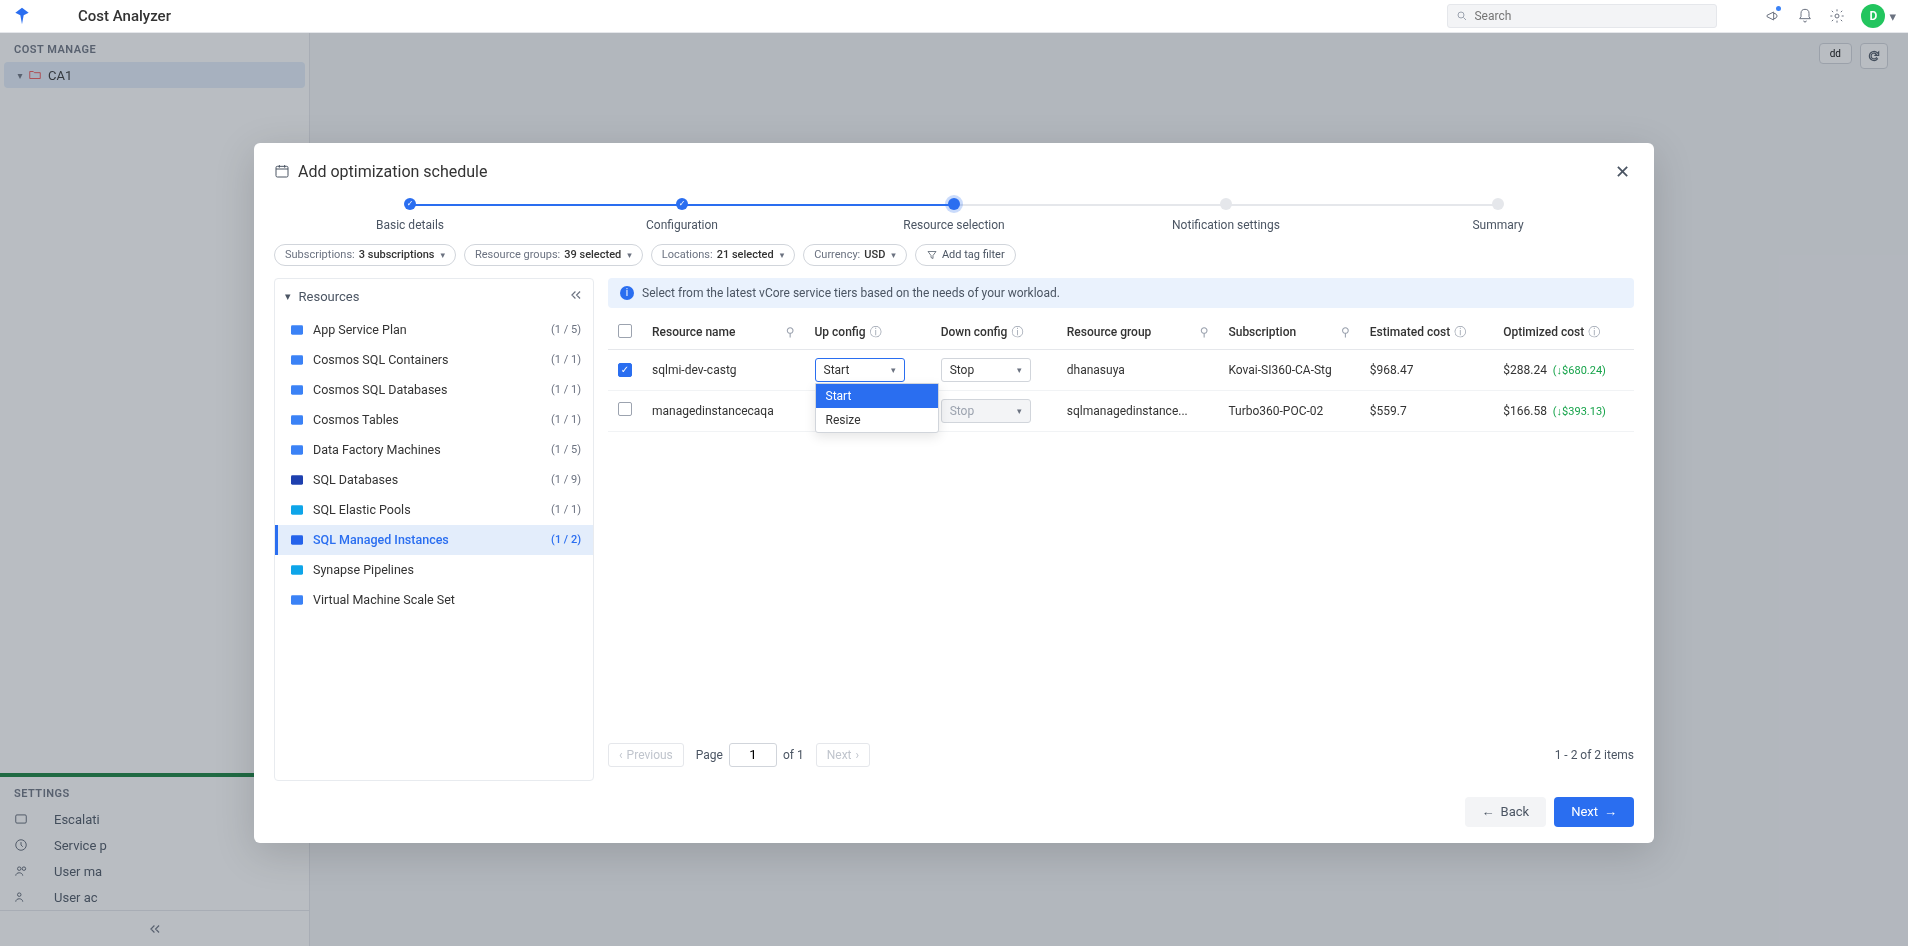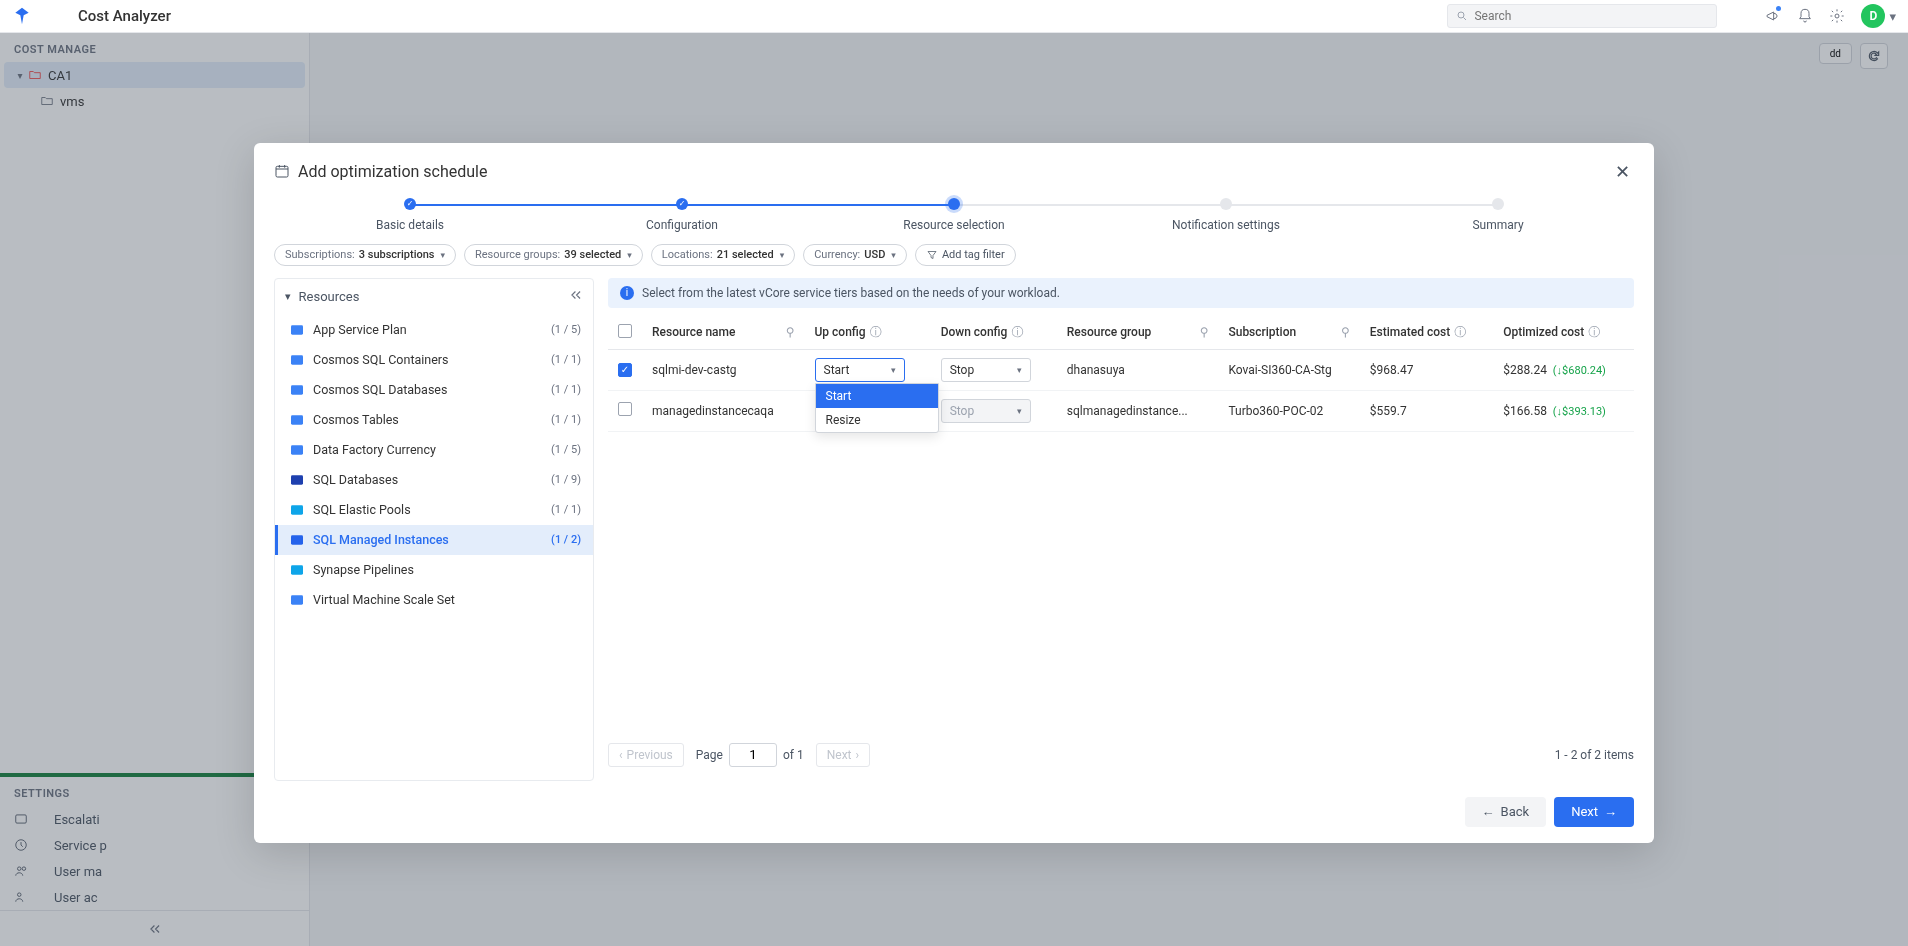--- a/index.html
+++ b/index.html
@@ -160,26 +160,20 @@
   <div class="sidebar">
     <div class="section-label">COST MANAGE</div>
     <div class="tree">
       <div class="tree-row selected">
         <span class="caret">▾</span>
         <svg class="folder-icon" viewBox="0 0 24 24" fill="none" stroke="#ef4444" stroke-width="1.5">
             <path d="M3 6h6l2 2h10v10H3z"></path>
           </svg>
         <span>CA1</span>
       </div>
-      <div class="tree-row child">
-        <svg class="folder-icon" viewBox="0 0 24 24" fill="none" stroke="#6b7280" stroke-width="1.5">
-            <path d="M3 6h6l2 2h10v10H3z"></path>
-          </svg>
-        <span>vms</span>
-      </div>
     </div>
     <div class="sidebar-bottom">
       <div class="section-label">SETTINGS</div>
       <div class="nav-item">
           <svg viewBox="0 0 24 24" fill="none" stroke="currentColor" stroke-width="1.5">
             <rect x="3" y="5" width="18" height="14" rx="2"></rect>
           </svg>
           <span>Escalati</span>
         </div>
       <div class="nav-item">
@@ -337,21 +331,21 @@
               </span>
               <span>Cosmos Tables</span>
               <span class="count">(1 / 1)</span>
             </div>
             <div class="res-item">
               <span class="ricon">
                 <svg viewBox="0 0 24 24">
                   <rect x="3" y="5" width="18" height="14" rx="2" fill="#3b82f6"></rect>
                 </svg>
               </span>
-              <span>Data Factory Currency</span>
+              <span>Data Factory Machines</span>
               <span class="count">(1 / 5)</span>
             </div>
             <div class="res-item">
               <span class="ricon">
                 <svg viewBox="0 0 24 24">
                   <rect x="3" y="5" width="18" height="14" rx="2" fill="#1e40af"></rect>
                 </svg>
               </span>
               <span>SQL Databases</span>
               <span class="count">(1 / 9)</span>

